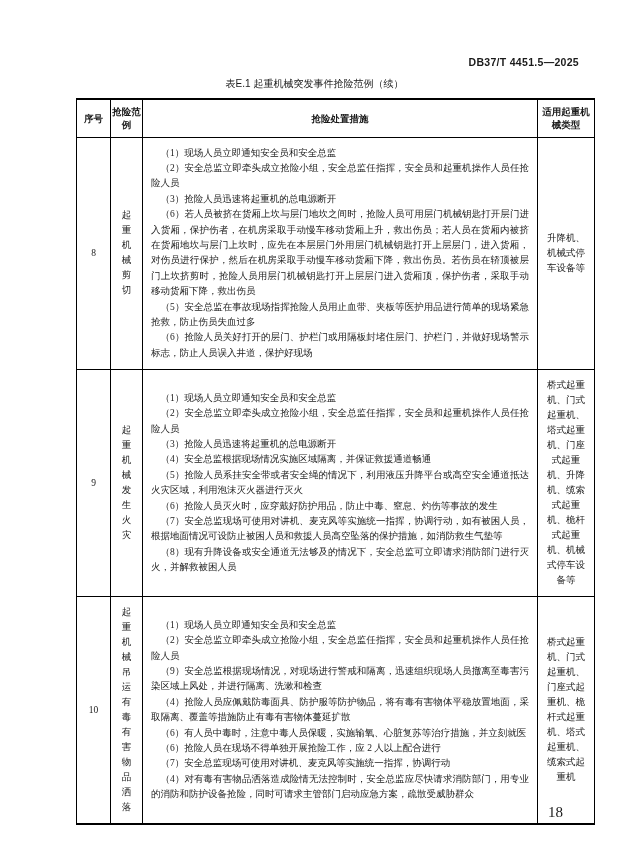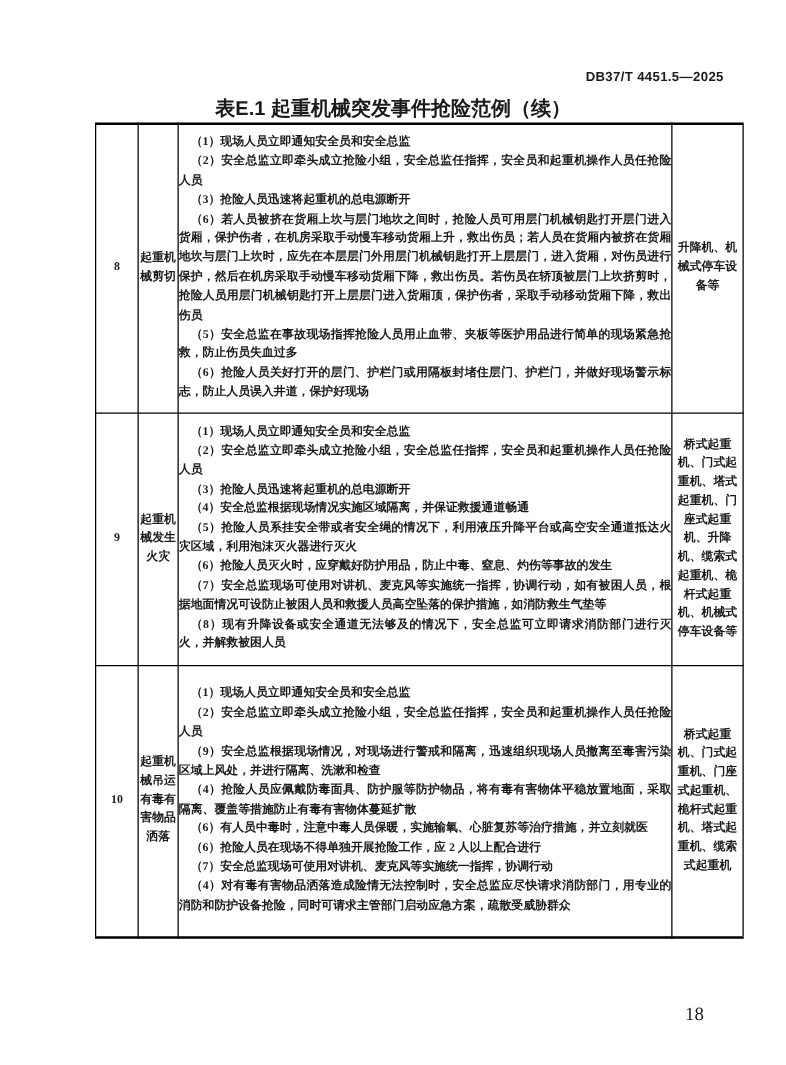--- a/index.html
+++ b/index.html
@@ -20,36 +20,35 @@
     font-size: 10.5px;
     letter-spacing: 0.3px;
     margin-left: 47px;
   }
   .table-title {
     position: absolute;
     top: 77px; left: 0;
     width: 100%;
     text-align: center;
     font-family: "Liberation Sans", sans-serif;
-    font-weight: bold;
-    font-size: 16px;
+    font-weight: normal;
+    font-size: 10px;
   }
   table.rescue {
     position: absolute;
     left: 76px; top: 98px;
     width: 518px;
     border-collapse: collapse;
     table-layout: fixed;
     border-top: 2px solid #000;
     border-bottom: 2px solid #000;
   }
   table.rescue th, table.rescue td {
     border: 1px solid #000;
-    padding: 0;
-    font-weight: bold;
+    padding: 8px;
   }
   table.rescue th {
     font-family: "Liberation Sans", sans-serif;
     font-weight: bold;
     font-size: 9.5px;
     line-height: 13px;
     text-align: center;
     vertical-align: middle;
     padding: 2px 1px;
   }
@@ -90,20 +89,26 @@
 <div class="table-title">表E.1 起重机械突发事件抢险范例（续）</div>
 
 <table class="rescue">
   <colgroup>
     <col style="width:34px">
     <col style="width:32px">
     <col style="width:395px">
     <col style="width:57px">
   </colgroup>
   <tbody>
+      <tr class="hrow">
+    <th>序号</th>
+    <th>抢险范例</th>
+    <th>抢险处置措施</th>
+    <th>适用起重机械类型</th>
+  </tr>
 
   <tr class="r8">
     <td class="c-seq">8</td>
     <td class="c-example">起重机械剪切</td>
     <td class="c-measures">
       <p>（1）现场人员立即通知安全员和安全总监</p>
       <p>（2）安全总监立即牵头成立抢险小组，安全总监任指挥，安全员和起重机操作人员任抢险人员</p>
       <p>（3）抢险人员迅速将起重机的总电源断开</p>
       <p>（6）若人员被挤在货厢上坎与层门地坎之间时，抢险人员可用层门机械钥匙打开层门进入货厢，保护伤者，在机房采取手动慢车移动货厢上升，救出伤员；若人员在货厢内被挤在货厢地坎与层门上坎时，应先在本层层门外用层门机械钥匙打开上层层门，进入货厢，对伤员进行保护，然后在机房采取手动慢车移动货厢下降，救出伤员。若伤员在轿顶被层门上坎挤剪时，抢险人员用层门机械钥匙打开上层层门进入货厢顶，保护伤者，采取手动移动货厢下降，救出伤员</p>
       <p>（5）安全总监在事故现场指挥抢险人员用止血带、夹板等医护用品进行简单的现场紧急抢救，防止伤员失血过多</p>

